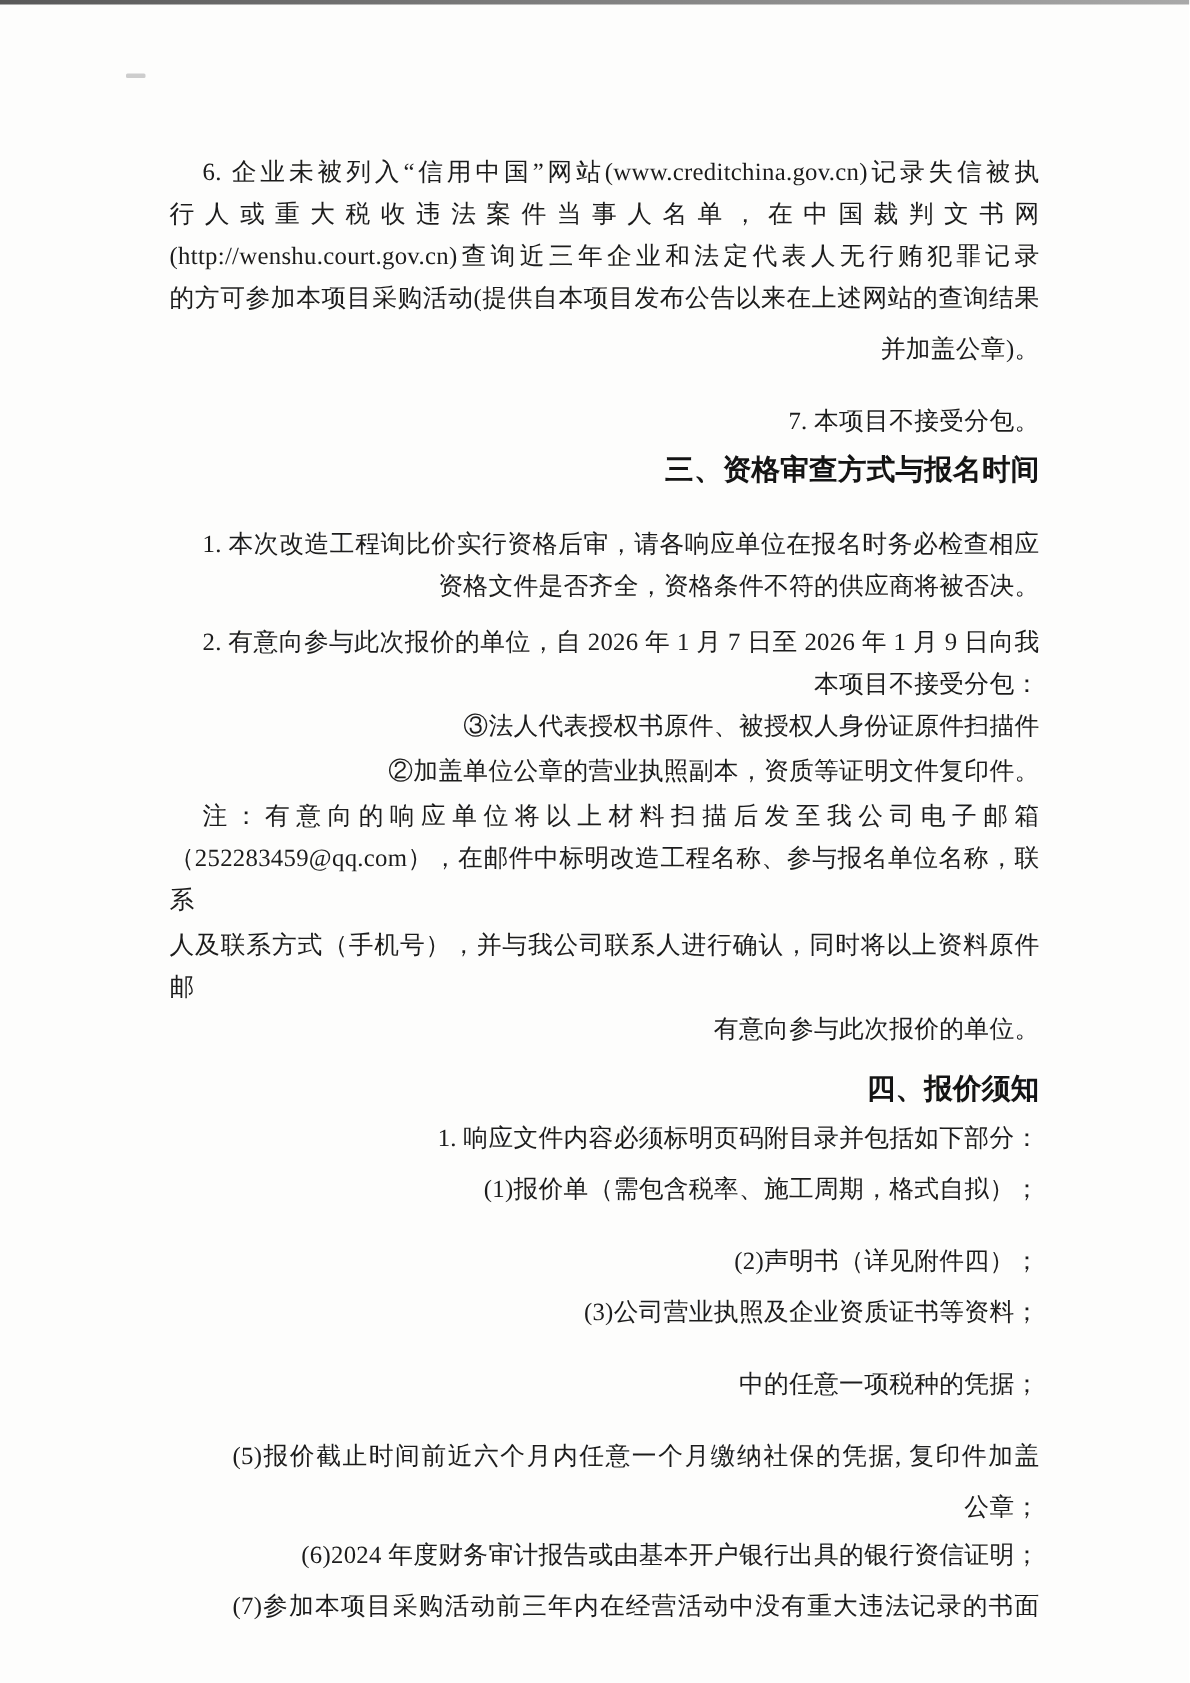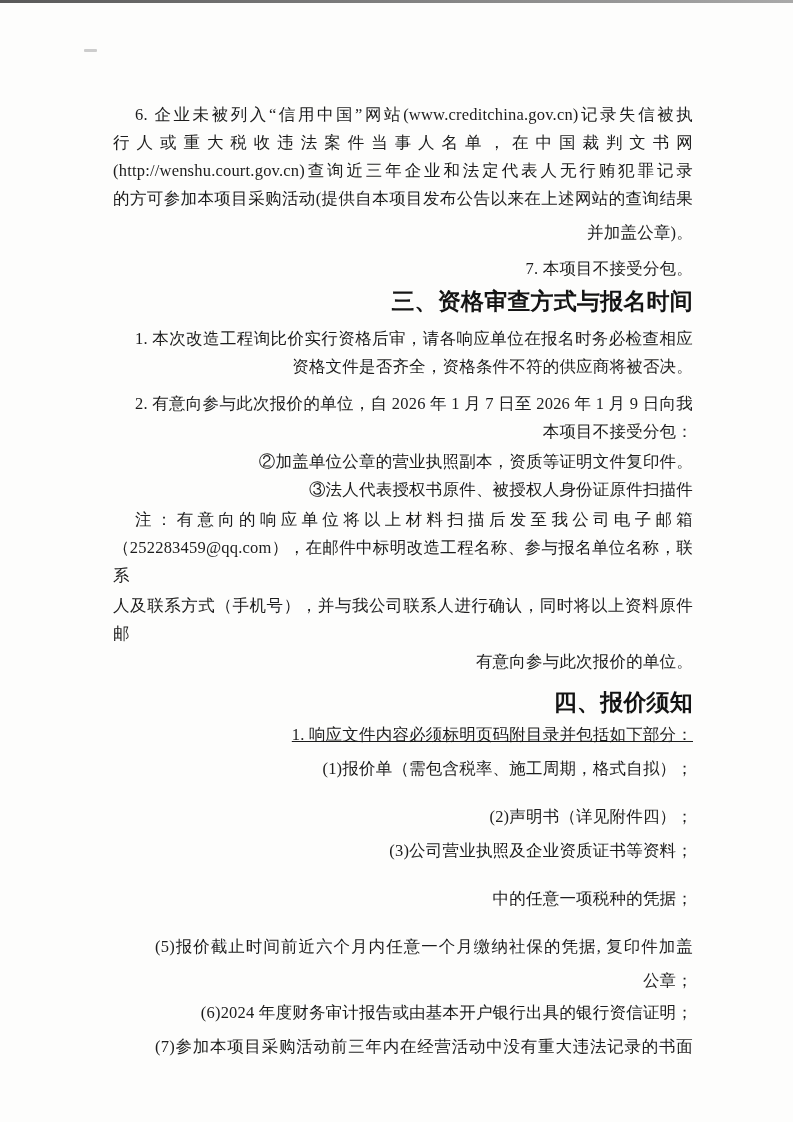--- a/index.html
+++ b/index.html
@@ -44,28 +44,28 @@
     text-align: justify;
     text-align-last: justify;
     text-justify: inter-character;
   }
   .line.first   { padding-left: 22px; }
   .line.circ    { padding-left: 30px; }
   .line.item    { padding-left: 42px; }
   .line.heading {
     padding-left: 24px;
     font-weight: bold;
-    font-size: 23px;
+    font-size: 19px;
     line-height: 30px;
     color: #141414;
   }
   .mt2  { margin-top: 2px; }
-  .mt3  { margin-top: 3px; text-decoration: underline; }
+  .mt3  { margin-top: 3px; }
   .mt4  { margin-top: 4px; }
-  .mt5  { margin-top: 8px; }
+  .mt5  { margin-top: 20px; }
   .mt6  { margin-top: 6px; }
   .mt7  { margin-top: 20px; }
   .mt9  { margin-top: 9px; }
   .mt12 { margin-top: 12px; }
 </style>
 </head>
 <body>
 
 <div class="page">
   <div class="scan-edge-top"></div>
@@ -75,22 +75,22 @@
       <div class="line justify">行人或重大税收违法案件当事人名单，在中国裁判文书网</div>
       <div class="line justify">(http://wenshu.court.gov.cn)查询近三年企业和法定代表人无行贿犯罪记录</div>
       <div class="line justify">的方可参加本项目采购活动(提供自本项目发布公告以来在上述网站的查询结果</div>
       <div class="line mt6">并加盖公章)。</div>
       <div class="line first mt5">7. 本项目不接受分包。</div>
       <div class="line heading mt4">三、资格审查方式与报名时间</div>
       <div class="line first justify mt5">1. 本次改造工程询比价实行资格后审，请各响应单位在报名时务必检查相应</div>
       <div class="line">资格文件是否齐全，资格条件不符的供应商将被否决。</div>
       <div class="line first justify mt9">2. 有意向参与此次报价的单位，自 2026 年 1 月 7 日至 2026 年 1 月 9 日向我</div>
       <div class="line">本项目不接受分包：</div>
+      <div class="line circ">③法人代表授权书原件、被授权人身份证原件扫描件</div>
       <div class="line circ mt2">②加盖单位公章的营业执照副本，资质等证明文件复印件。</div>
-      <div class="line circ">③法人代表授权书原件、被授权人身份证原件扫描件</div>
       <div class="line first justify mt2">注：有意向的响应单位将以上材料扫描后发至我公司电子邮箱</div>
       <div class="line justify">（252283459@qq.com），在邮件中标明改造工程名称、参与报名单位名称，联系</div>
       <div class="line justify mt2">人及联系方式（手机号），并与我公司联系人进行确认，同时将以上资料原件邮</div>
       <div class="line">有意向参与此次报价的单位。</div>
       <div class="line heading mt12">四、报价须知</div>
       <div class="line first mt3">1. 响应文件内容必须标明页码附目录并包括如下部分：</div>
       <div class="line item mt6">(1)报价单（需包含税率、施工周期，格式自拟）；</div>
       <div class="line item mt7">(2)声明书（详见附件四）；</div>
       <div class="line item mt6">(3)公司营业执照及企业资质证书等资料；</div>
       <div class="line item mt7">中的任意一项税种的凭据；</div>

